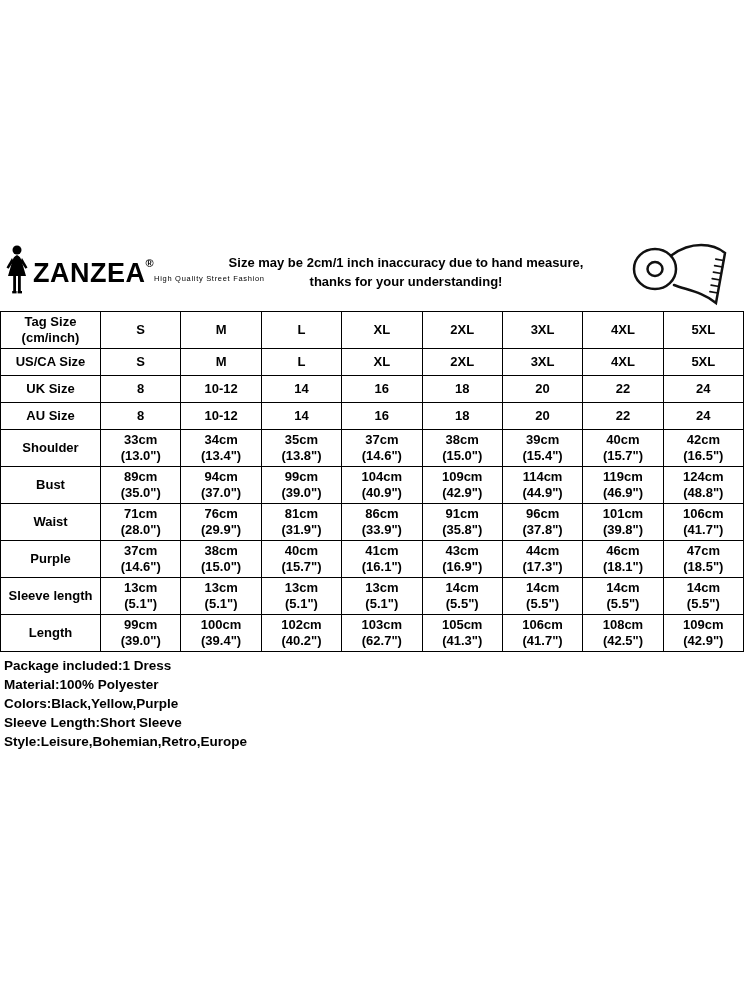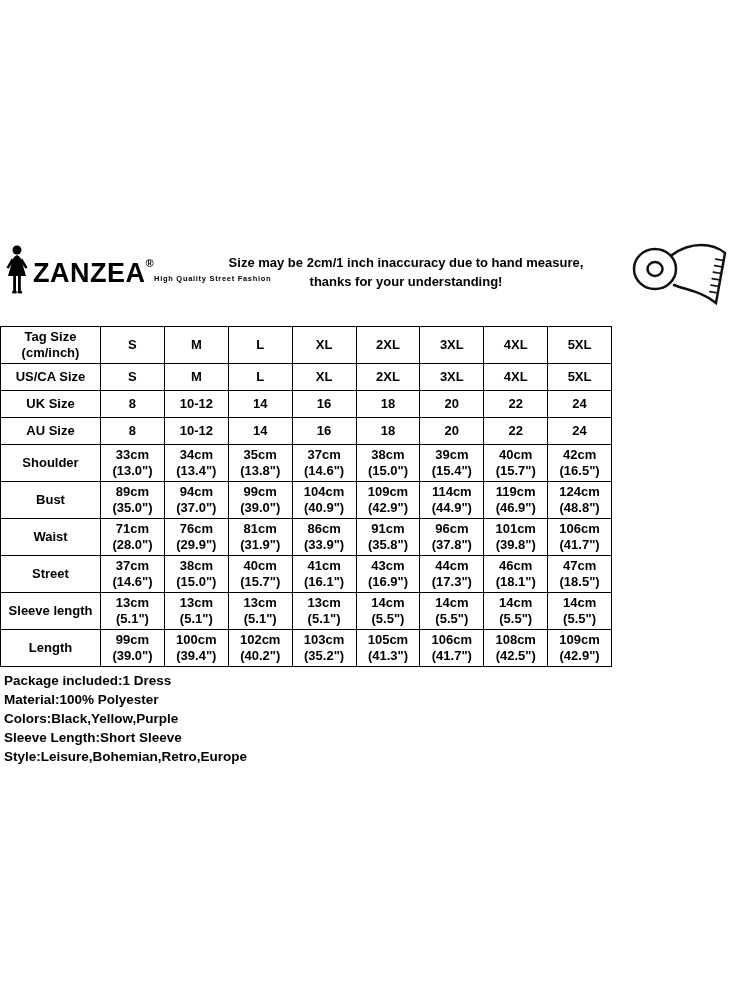--- a/index.html
+++ b/index.html
@@ -10,26 +10,26 @@
     color:#000;
   }
   .page { position:relative; width:750px; height:1000px; background:#fff; overflow:hidden; }
 
   
   .header { display:flex; align-items:center; margin-top:236px; padding:0 4px; }
   .logo { width:190px; display:flex; align-items:center; gap:3px; }
   .logo-col { display:flex; flex-direction:row; align-items:center; line-height:1; }
   .brand { font-size:27px; font-weight:800; letter-spacing:0.5px; white-space:nowrap; }
   .reg { font-size:11px; vertical-align:text-top; font-weight:700; }
-  .tagline { font-size:7.5px; font-weight:700; letter-spacing:0.7px; margin-top:14px; white-space:nowrap; }
+  .tagline { font-size:7.5px; font-weight:400; letter-spacing:0.7px; margin-top:14px; white-space:nowrap; }
   .notice { flex:1; text-align:center; font-weight:bold; font-size:13px; line-height:19px; padding:0 4px; }
   .tape { width:128px; display:flex; justify-content:center; align-items:center; }
 
   
-  table.size-table { width:612px; border-collapse:collapse; table-layout:fixed; margin-top:18px; }
+  table.size-table { width:744px; border-collapse:collapse; table-layout:fixed; margin-top:3px; }
   col.col-label { width:100px; }
   tr { height:27px; }
   th, td {
     border:1px solid #000;
     font-weight:bold; font-size:13px; line-height:16px;
     text-align:center; vertical-align:middle;
     white-space:pre-line; padding:2px 0;
   }
 
   
@@ -182,21 +182,21 @@
           <td>91cm
 (35.8")</td>
           <td>96cm
 (37.8")</td>
           <td>101cm
 (39.8")</td>
           <td>106cm
 (41.7")</td>
         </tr>
         <tr>
-          <th>Street</th>
+          <th>Purple</th>
           <td>37cm
 (14.6")</td>
           <td>38cm
 (15.0")</td>
           <td>40cm
 (15.7")</td>
           <td>41cm
 (16.1")</td>
           <td>43cm
 (16.9")</td>
@@ -228,21 +228,21 @@
         </tr>
         <tr>
           <th>Length</th>
           <td>99cm
 (39.0")</td>
           <td>100cm
 (39.4")</td>
           <td>102cm
 (40.2")</td>
           <td>103cm
-(35.2")</td>
+(62.7")</td>
           <td>105cm
 (41.3")</td>
           <td>106cm
 (41.7")</td>
           <td>108cm
 (42.5")</td>
           <td>109cm
 (42.9")</td>
         </tr>
       </tbody>

